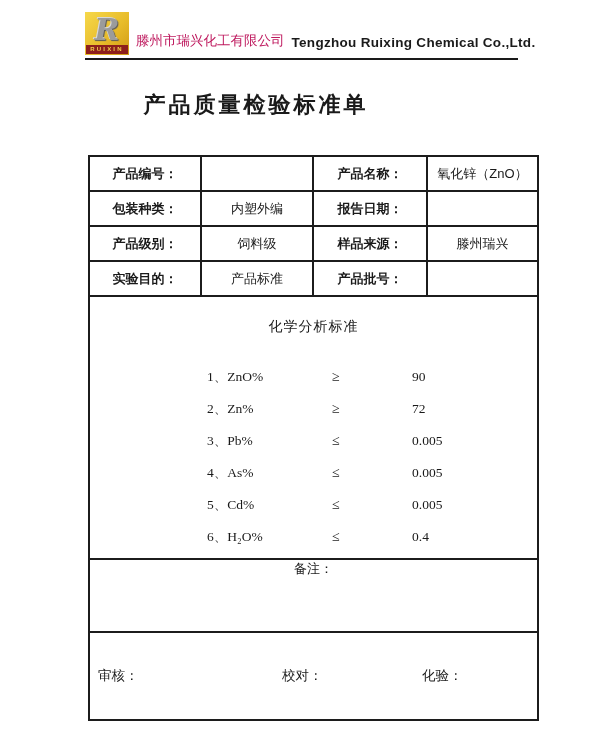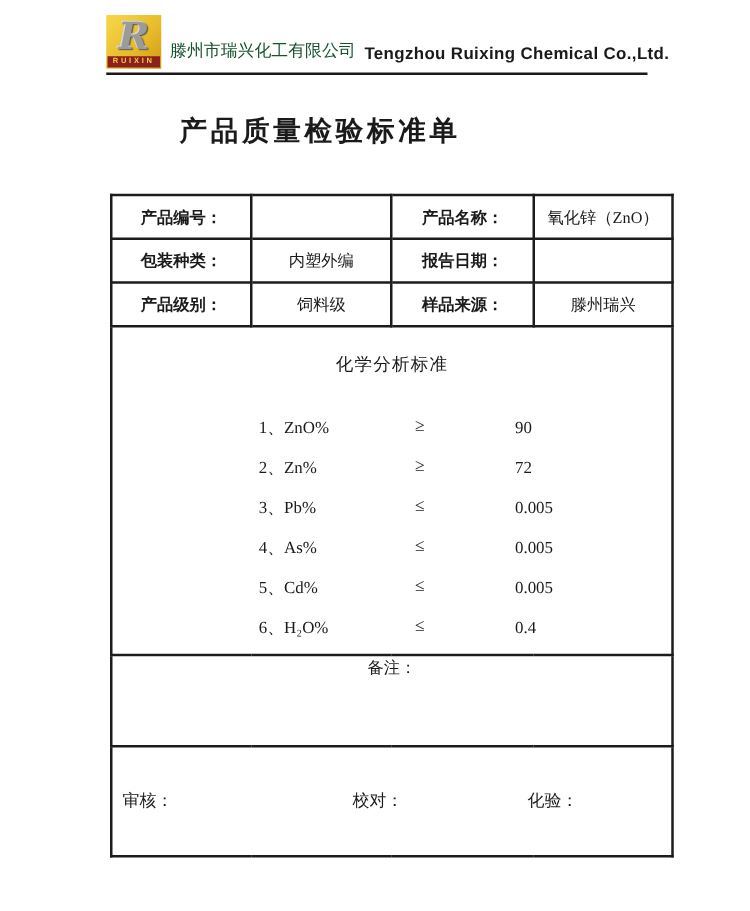--- a/index.html
+++ b/index.html
@@ -33,21 +33,21 @@
   }
   .logo-strip {
     position: absolute; left: 1px; right: 1px; bottom: 1px; height: 9px;
     background: #8d1f1c;
     color: #f3d04a;
     font-family: "Liberation Sans", "DejaVu Sans", sans-serif;
     font-size: 6px; font-weight: bold; letter-spacing: 2.2px;
     line-height: 9px; text-align: center;
   }
   .company-cn {
-    font-size: 13.5px; color: #14532d;
+    font-size: 13.5px; color: #be185d;
     padding-bottom: 5px; white-space: nowrap;
   }
   .company-en {
     font-size: 13.5px; font-weight: bold;
     font-family: "Liberation Sans", "DejaVu Sans", sans-serif;
     letter-spacing: 0.3px;
     padding-bottom: 5px; white-space: nowrap;
   }
   .header-rule {
     position: absolute; left: 85px; top: 58px;
@@ -70,21 +70,21 @@
   table.main td {
     border: 2px solid #1c1c1c;
     font-size: 13px; text-align: center;
     padding: 0; overflow: hidden;
   }
   tr.info-row { height: 35px; margin-left: 19px; }
   td.lbl {
     font-family: "Liberation Sans", "DejaVu Sans", sans-serif;
     font-weight: bold;
   }
-  td.val { font-family: Liberation Serif, serif; }
+  td.val { font-family: Liberation Sans, sans-serif; }
 
   
   td.analysis-cell { height: 261px; vertical-align: top; }
   .analysis-heading {
     margin-top: 21px; 
     font-size: 14px; letter-spacing: 1px;
   }
   .analysis-items { margin-top: 25px; }
   .analysis-item {
     display: grid; grid-template-columns: 125px 80px auto;
@@ -144,20 +144,26 @@
       <td class="val">内塑外编</td>
       <td class="lbl">报告日期：</td>
       <td class="val"></td>
     </tr>
     <tr class="info-row">
       <td class="lbl">产品级别：</td>
       <td class="val">饲料级</td>
       <td class="lbl">样品来源：</td>
       <td class="val">滕州瑞兴</td>
     </tr>
+    <tr class="info-row">
+      <td class="lbl">实验目的：</td>
+      <td class="val">产品标准</td>
+      <td class="lbl">产品批号：</td>
+      <td class="val"></td>
+    </tr>
 
     <tr>
       <td class="analysis-cell" colspan="4">
         <div class="analysis-heading">化学分析标准</div>
         <div class="analysis-items">
           <div class="analysis-item">
             <span>1、ZnO%</span>
             <span class="op">≥</span>
             <span>90</span>
           </div>

